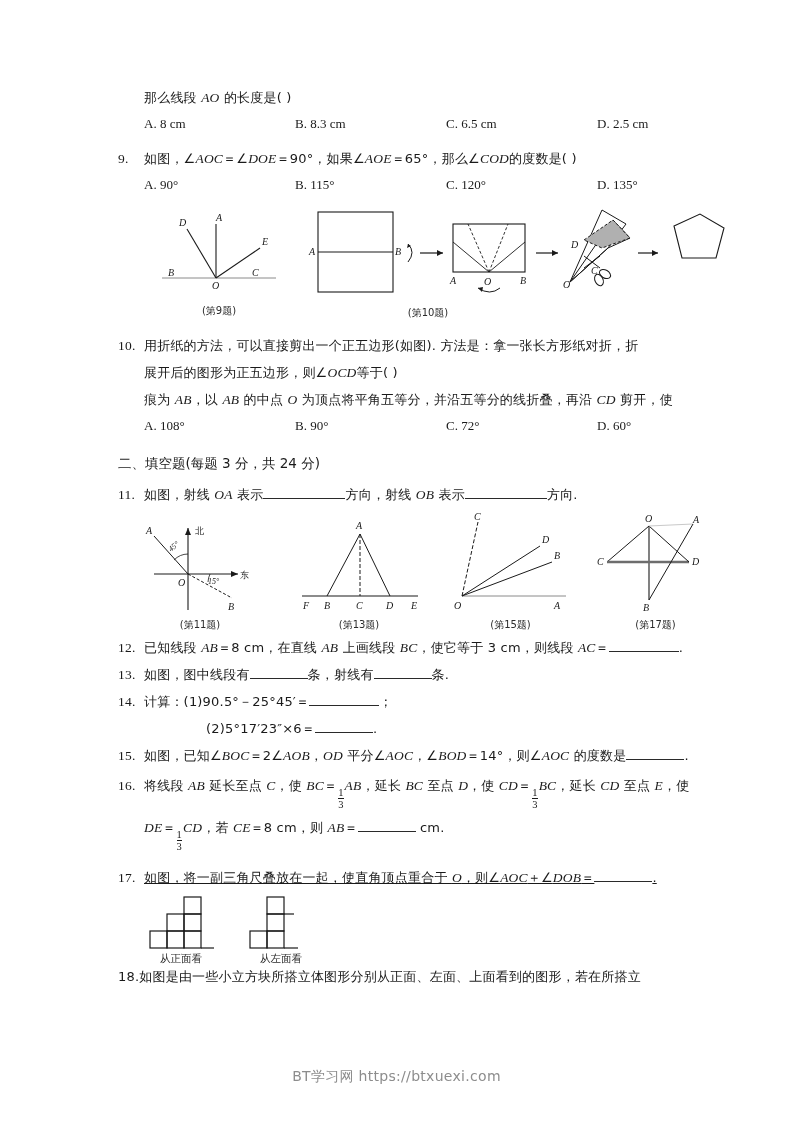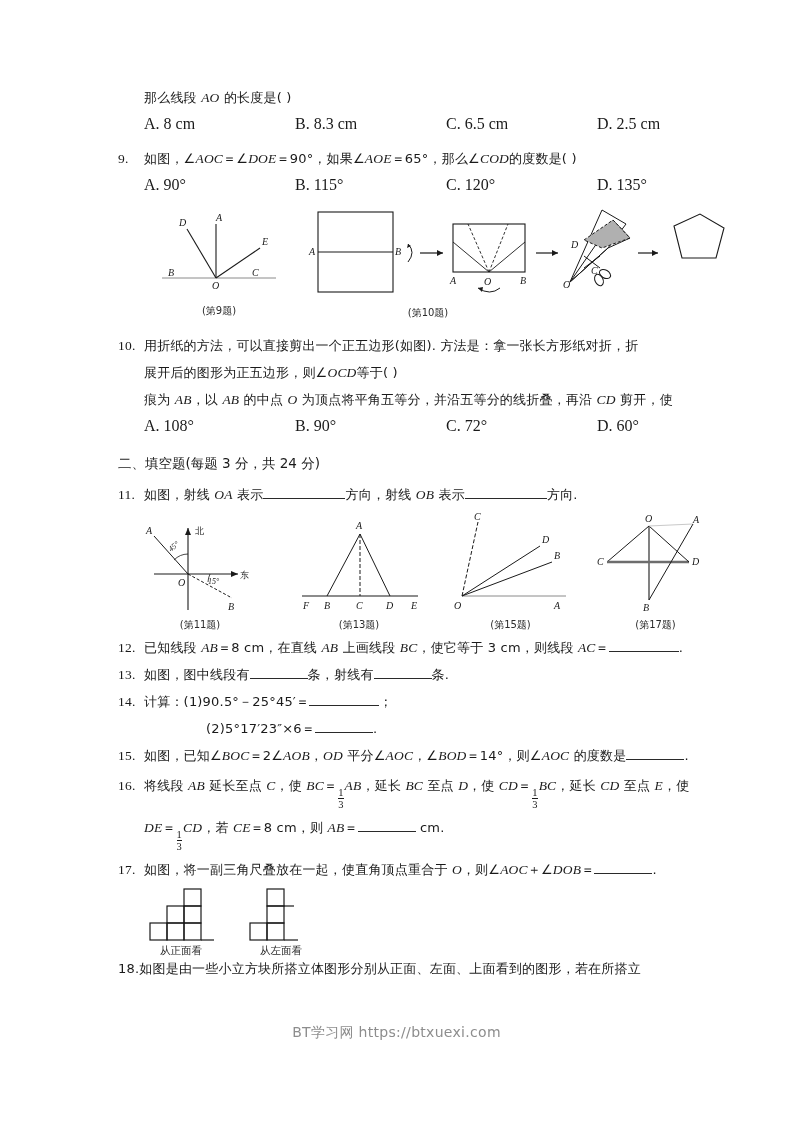--- a/index.html
+++ b/index.html
@@ -37,21 +37,21 @@
   }
   .indent { padding-left: 26px; }
   .num { display: inline-block; width: 26px; margin-left: -26px; }
 
   .it { font-style: italic; font-family: "Liberation Serif", serif; }
   .cn { font-family: "DejaVu Sans", "Liberation Sans", sans-serif; font-size: 13px; }
 
   
   .opts {
     display: flex;
-    font-size: 16px;
+    font-size: 13px;
     line-height: 26px;
     padding-left: 26px;
   }
   .opts .op { width: 151px; }
   .opts .op:last-child { width: auto; }
 
   
   .blank {
     display: inline-block;
     border-bottom: 1px solid #2a2a2a;
@@ -106,21 +106,21 @@
   .section {
     font-size: 13.5px;
     line-height: 28px;
     font-family: "DejaVu Sans", "Liberation Sans", sans-serif;
   }
 
   
   .footer {
     position: absolute;
     left: 0;
-    top: 1024px;
+    top: 1068px;
     width: 793px;
     text-align: center;
     font-family: "DejaVu Sans", "Liberation Sans", sans-serif;
     font-size: 14px;
     color: #8d8d8d;
     letter-spacing: .3px;
   }
 </style>
 </head>
 <body>
@@ -336,21 +336,21 @@
           <span class="den">3</span>
         </span><span class="it">BC</span><span class="cn">，延长 </span><span class="it">CD</span><span class="cn"> 至点 </span><span class="it">E</span><span class="cn">，使</span>
     </div>
     <div class="qline indent" style="line-height:36px;">
       <span class="it">DE</span><span class="cn">＝</span><span class="frac">
           <span class="numr">1</span>
           <span class="den">3</span>
         </span><span class="it">CD</span><span class="cn">，若 </span><span class="it">CE</span><span class="cn">＝8 cm，则 </span><span class="it">AB</span><span class="cn">＝</span><span class="blank b-m"></span><span class="cn"> cm.</span>
     </div>
 
-    <div class="qline indent" style="margin-top:4px;">
+    <div class="qline indent" style="margin-top:12px;text-decoration:underline;">
       <span class="num">17.</span><span class="cn">如图，将一副三角尺叠放在一起，使直角顶点重合于 </span><span class="it">O</span><span class="cn">，则∠</span><span class="it">AOC</span><span class="cn">＋∠</span><span class="it">DOB</span><span class="cn">＝</span><span class="blank b-m"></span><span class="cn">.</span>
     </div>
 
     <div class="figrow" style="height:66px; margin-top:6px;">
 
       <div class="fig" style="left:126px; top:0;">
         <svg width="74" height="54" viewBox="0 0 74 54">
           <g stroke="#1a1a1a" stroke-width="1.2" fill="none">
             <rect x="6" y="34" width="17" height="17"></rect>
             <rect x="23" y="34" width="17" height="17"></rect>

